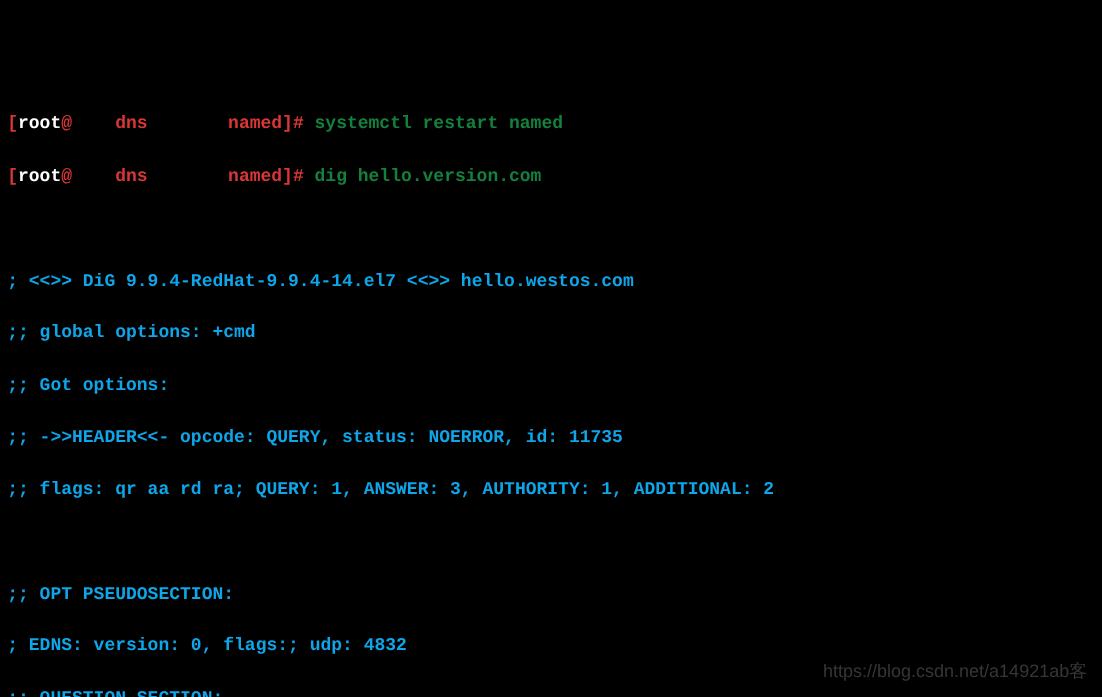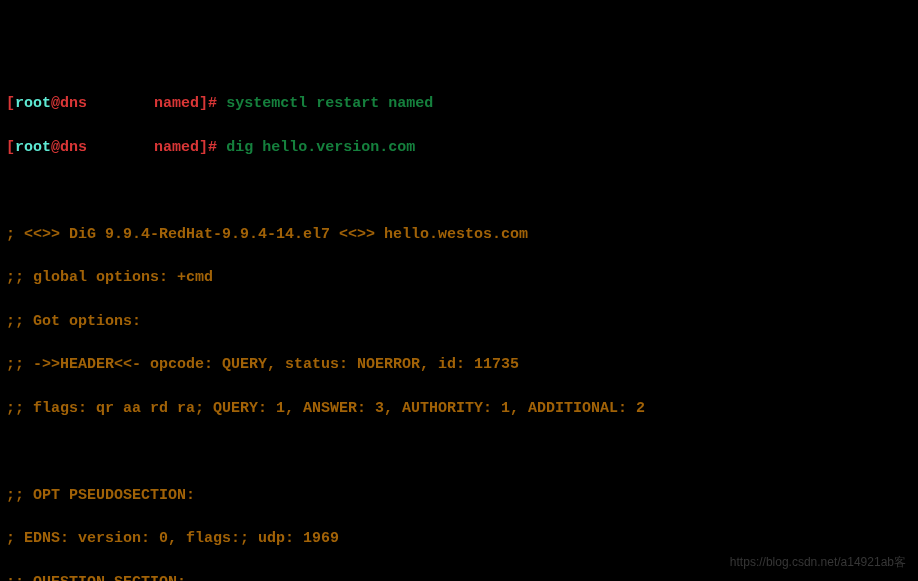--- a/index.html
+++ b/index.html
@@ -14,35 +14,35 @@
       font-weight: bold;
       color: #d97a1a;
       padding: 6px 6px;
       width: 918px;
       height: 581px;
       overflow: hidden;
       line-height: 1.45;
       white-space: pre;
       position: relative;
     }
-    .prompt-user { color: #5eead4; }
+    .prompt-user { color: #ffffff; }
     .prompt-at { color: #d93636; }
-    .prompt-host { color: #d93636; }
+    .prompt-host { color: #d93636; padding-left: 36px; }
     .prompt-path { color: #d93636; margin-left: 29px; }
     .prompt-bracket { color: #d93636; }
     .prompt-hash { color: #d93636; }
     .cmd { color: #15803d; }
-    .output { color: #a16207; }
+    .output { color: #0ea5e9; }
     .line { display: block; }
     .watermark {
       position: absolute;
       right: 12px;
       bottom: 10px;
       color: #5a5a5a;
-      font-size: 12px;
+      font-size: 15px;
       font-weight: normal;
       font-family: sans-serif;
       opacity: 0.6;
       pointer-events: none;
     }
   </style>
 </head>
 <body>
 
 
@@ -50,21 +50,21 @@
 <span class="line"><span class="prompt-bracket">[</span><span class="prompt-user">root</span><span class="prompt-at">@</span><span class="prompt-host">dns</span><span class="prompt-path"> </span><span class="prompt-path">named</span><span class="prompt-bracket">]</span><span class="prompt-hash"># </span><span class="cmd">systemctl restart named</span></span>
 <span class="line"><span class="prompt-bracket">[</span><span class="prompt-user">root</span><span class="prompt-at">@</span><span class="prompt-host">dns</span><span class="prompt-path"> </span><span class="prompt-path">named</span><span class="prompt-bracket">]</span><span class="prompt-hash"># </span><span class="cmd">dig hello.version.com</span></span>
 <span class="line"> </span>
 <span class="line output">; &lt;&lt;&gt;&gt; DiG 9.9.4-RedHat-9.9.4-14.el7 &lt;&lt;&gt;&gt; hello.westos.com</span>
 <span class="line output">;; global options: +cmd</span>
 <span class="line output">;; Got options:</span>
 <span class="line output">;; -&gt;&gt;HEADER&lt;&lt;- opcode: QUERY, status: NOERROR, id: 11735</span>
 <span class="line output">;; flags: qr aa rd ra; QUERY: 1, ANSWER: 3, AUTHORITY: 1, ADDITIONAL: 2</span>
 <span class="line"> </span>
 <span class="line output">;; OPT PSEUDOSECTION:</span>
-<span class="line output">; EDNS: version: 0, flags:; udp: 1969</span>
+<span class="line output">; EDNS: version: 0, flags:; udp: 4832</span>
 <span class="line output">;; QUESTION SECTION:</span>
 
 
 
 
 
 
 
 
 

